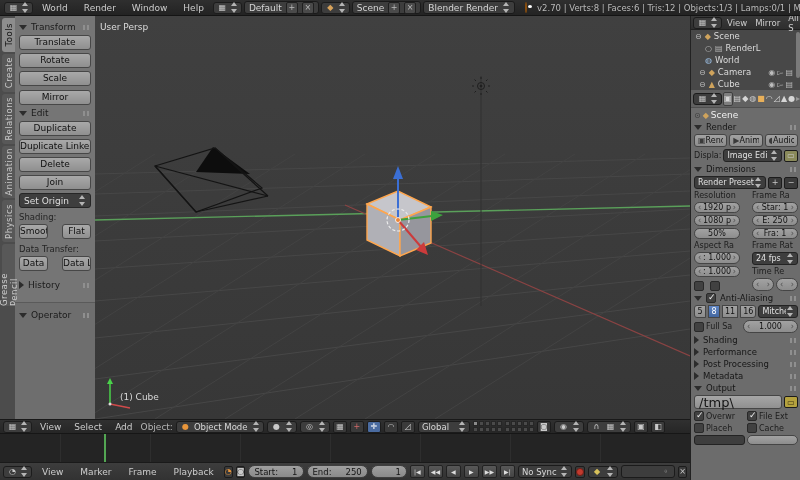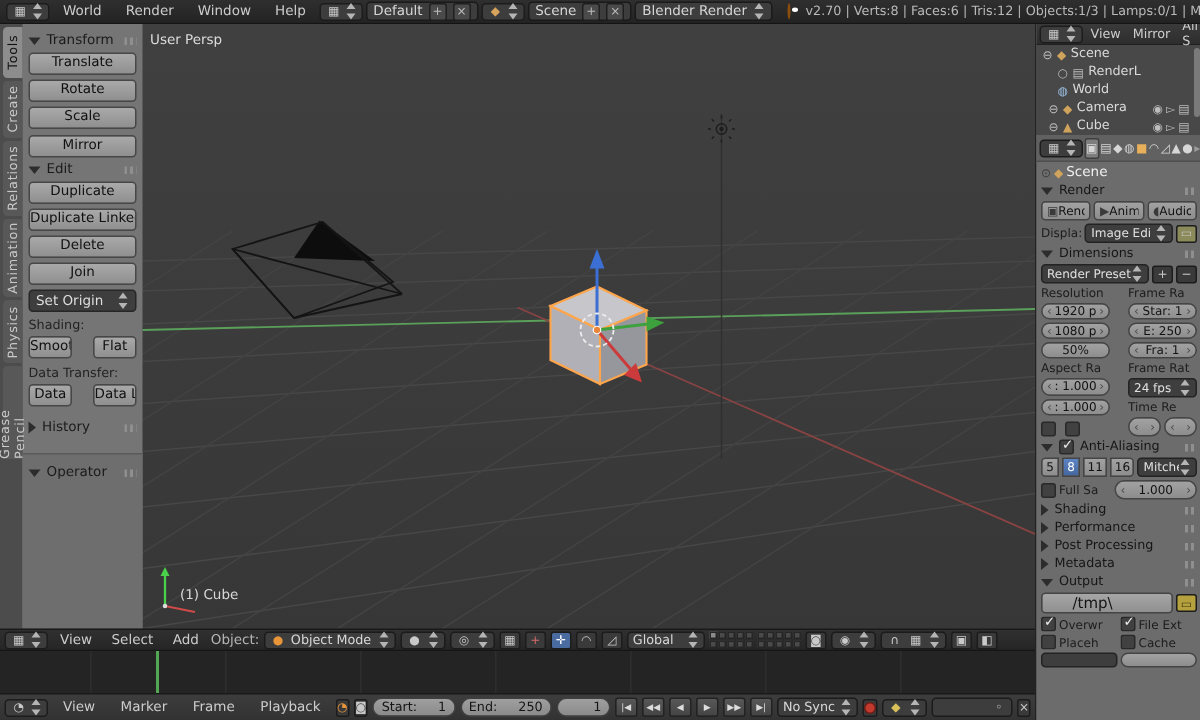--- a/index.html
+++ b/index.html
@@ -117,21 +117,21 @@
   .chk{position:relative;width:10px;height:10px;background:#414141;border:1px solid #292929;border-radius:2px;flex:0 0 10px}
   .chk.on:after{content:"✓";position:absolute;left:1px;top:-2px;color:#ececec;font-size:9px}
   .aabox{display:inline-flex;align-items:center;justify-content:center;height:13px;min-width:12px;
     background:linear-gradient(#a2a2a2,#8d8d8d);border:1px solid #454545;color:#121212;font-size:8px;padding:0 2px}
   .aabox.active{background:linear-gradient(#5d84c4,#44679f);color:#fff}
   .cphead{display:flex;align-items:center;margin:2px 3px;font-size:8.5px;color:#161616}
   .cphead .grip{margin-left:auto;width:8px;height:5px;background:repeating-linear-gradient(90deg,#8f8f8f 0 2px,transparent 2px 4px)}
   .col2{display:flex;gap:12px;margin:2px 3px}
   .col2>div{flex:1;display:flex;flex-direction:column;gap:2px;min-width:0}
   .pathpill{display:flex;align-items:center;height:14px;background:linear-gradient(#a6a6a6,#909090);
-    border:1px solid #454545;border-radius:3px;color:#141414;padding:0 20px;flex:1;font-size:10px}
+    border:1px solid #454545;border-radius:3px;color:#141414;padding:0 4px;flex:1;font-size:13px}
   .minichk{display:flex;gap:2px;align-items:center;flex:1;font-size:8px;color:#1c1c1c;overflow:hidden}
 </style>
 </head>
 <body>
 
 <div id="app">
 
   <div class="abs" id="topbar">
     <span class="ebtn">
       <span class="ico">▦</span>

